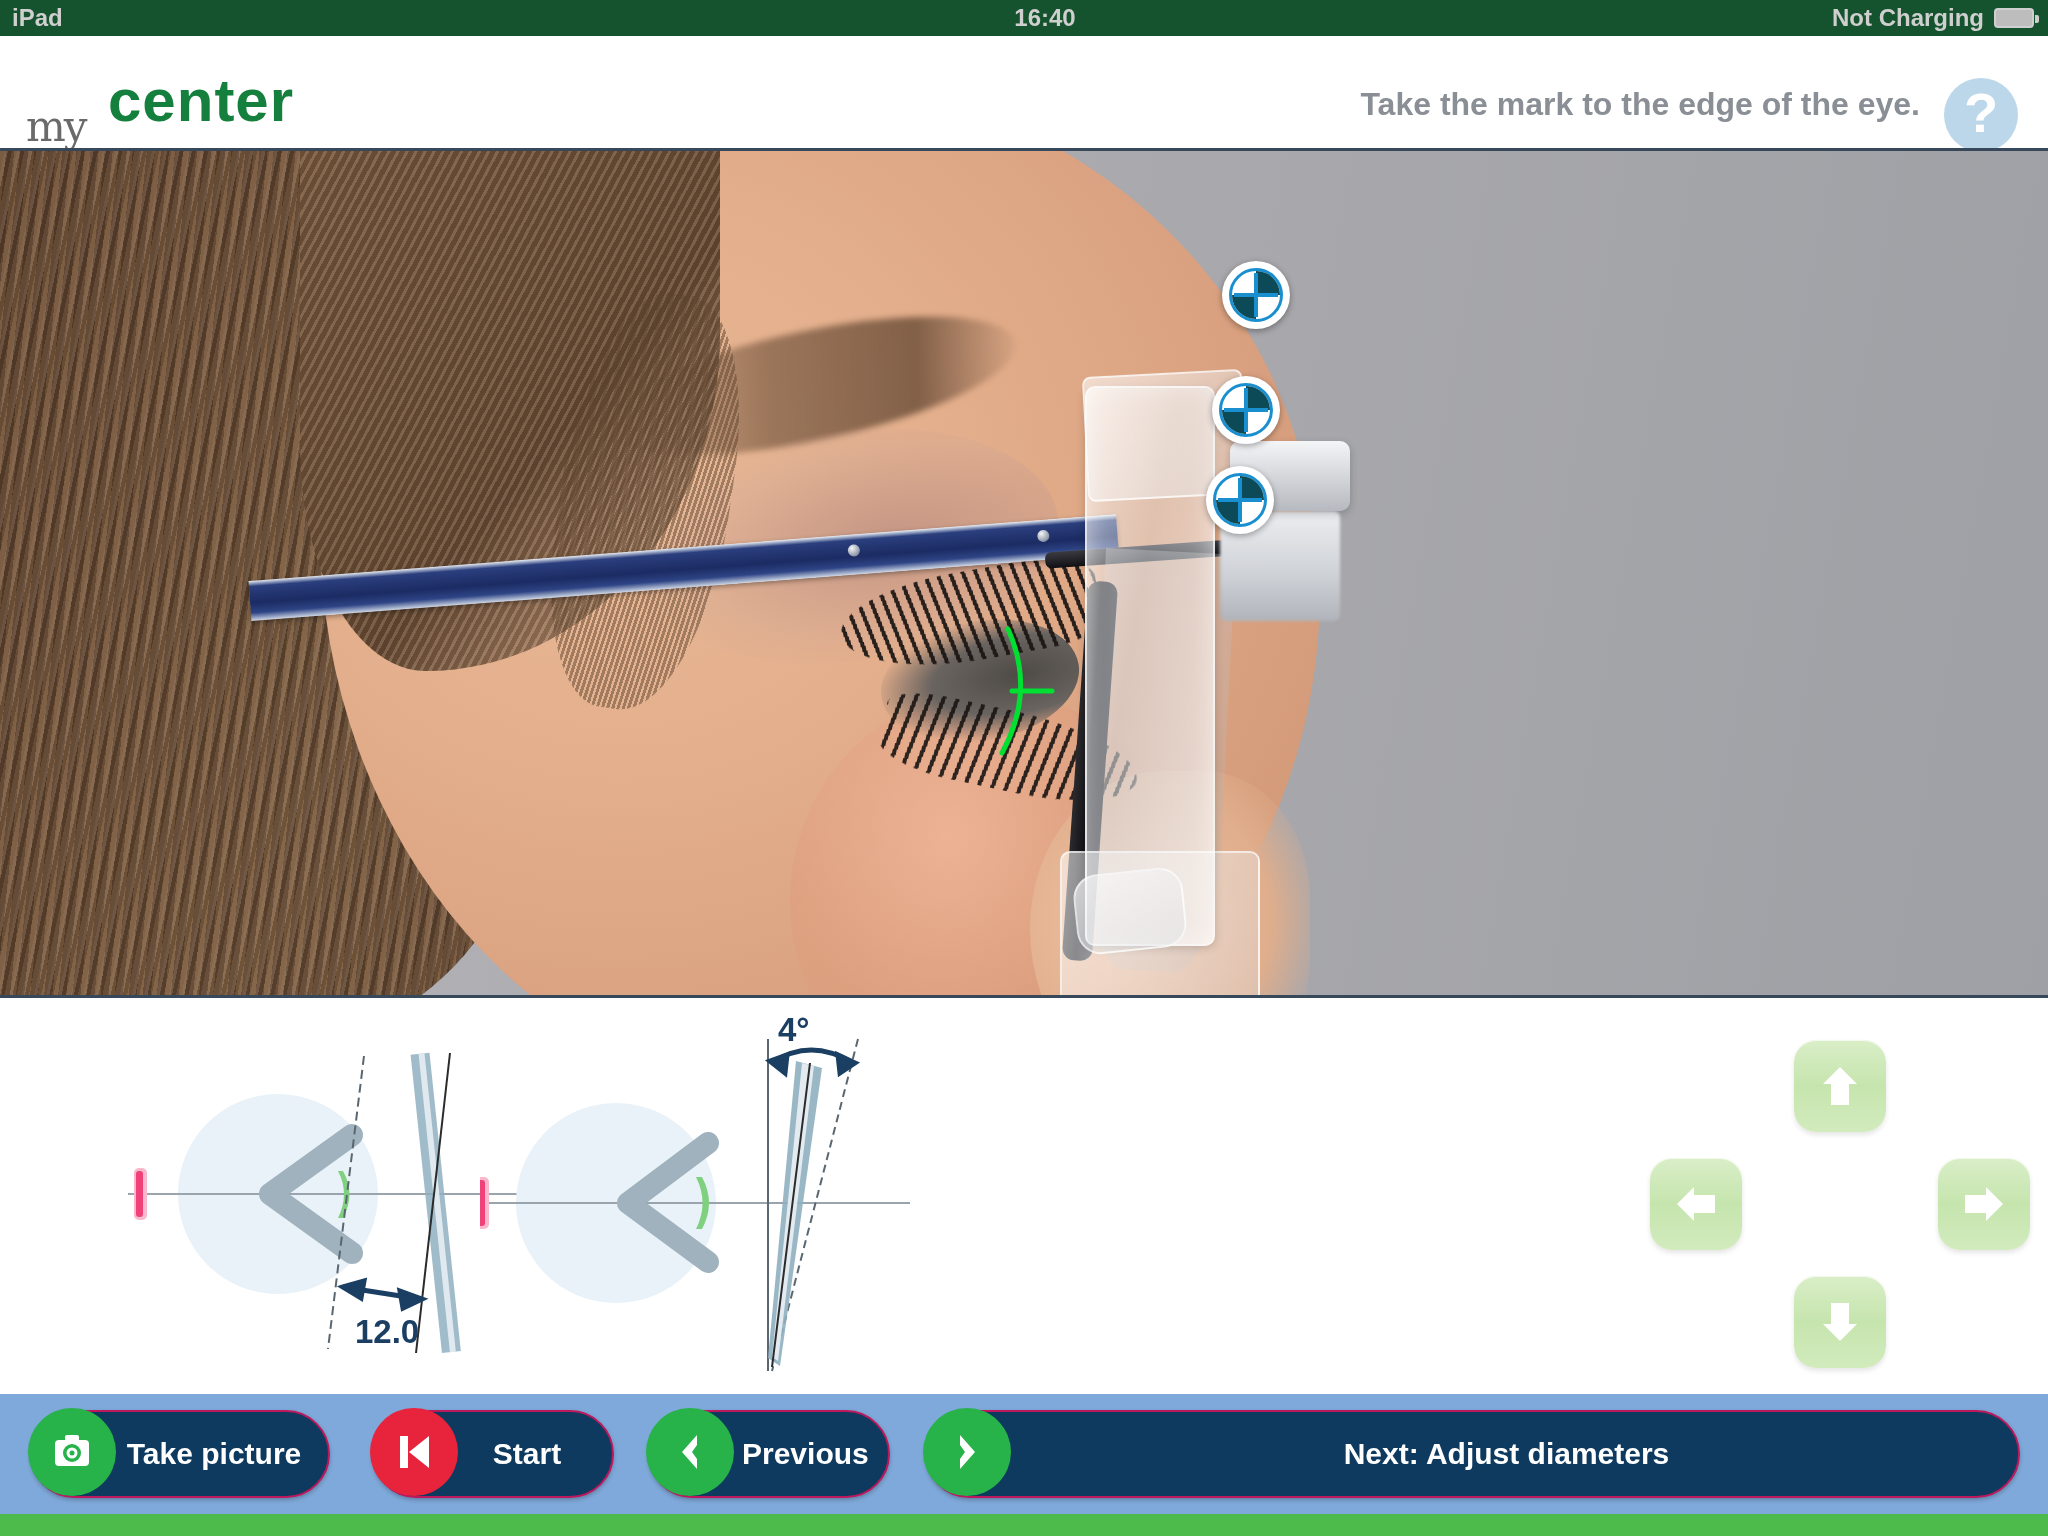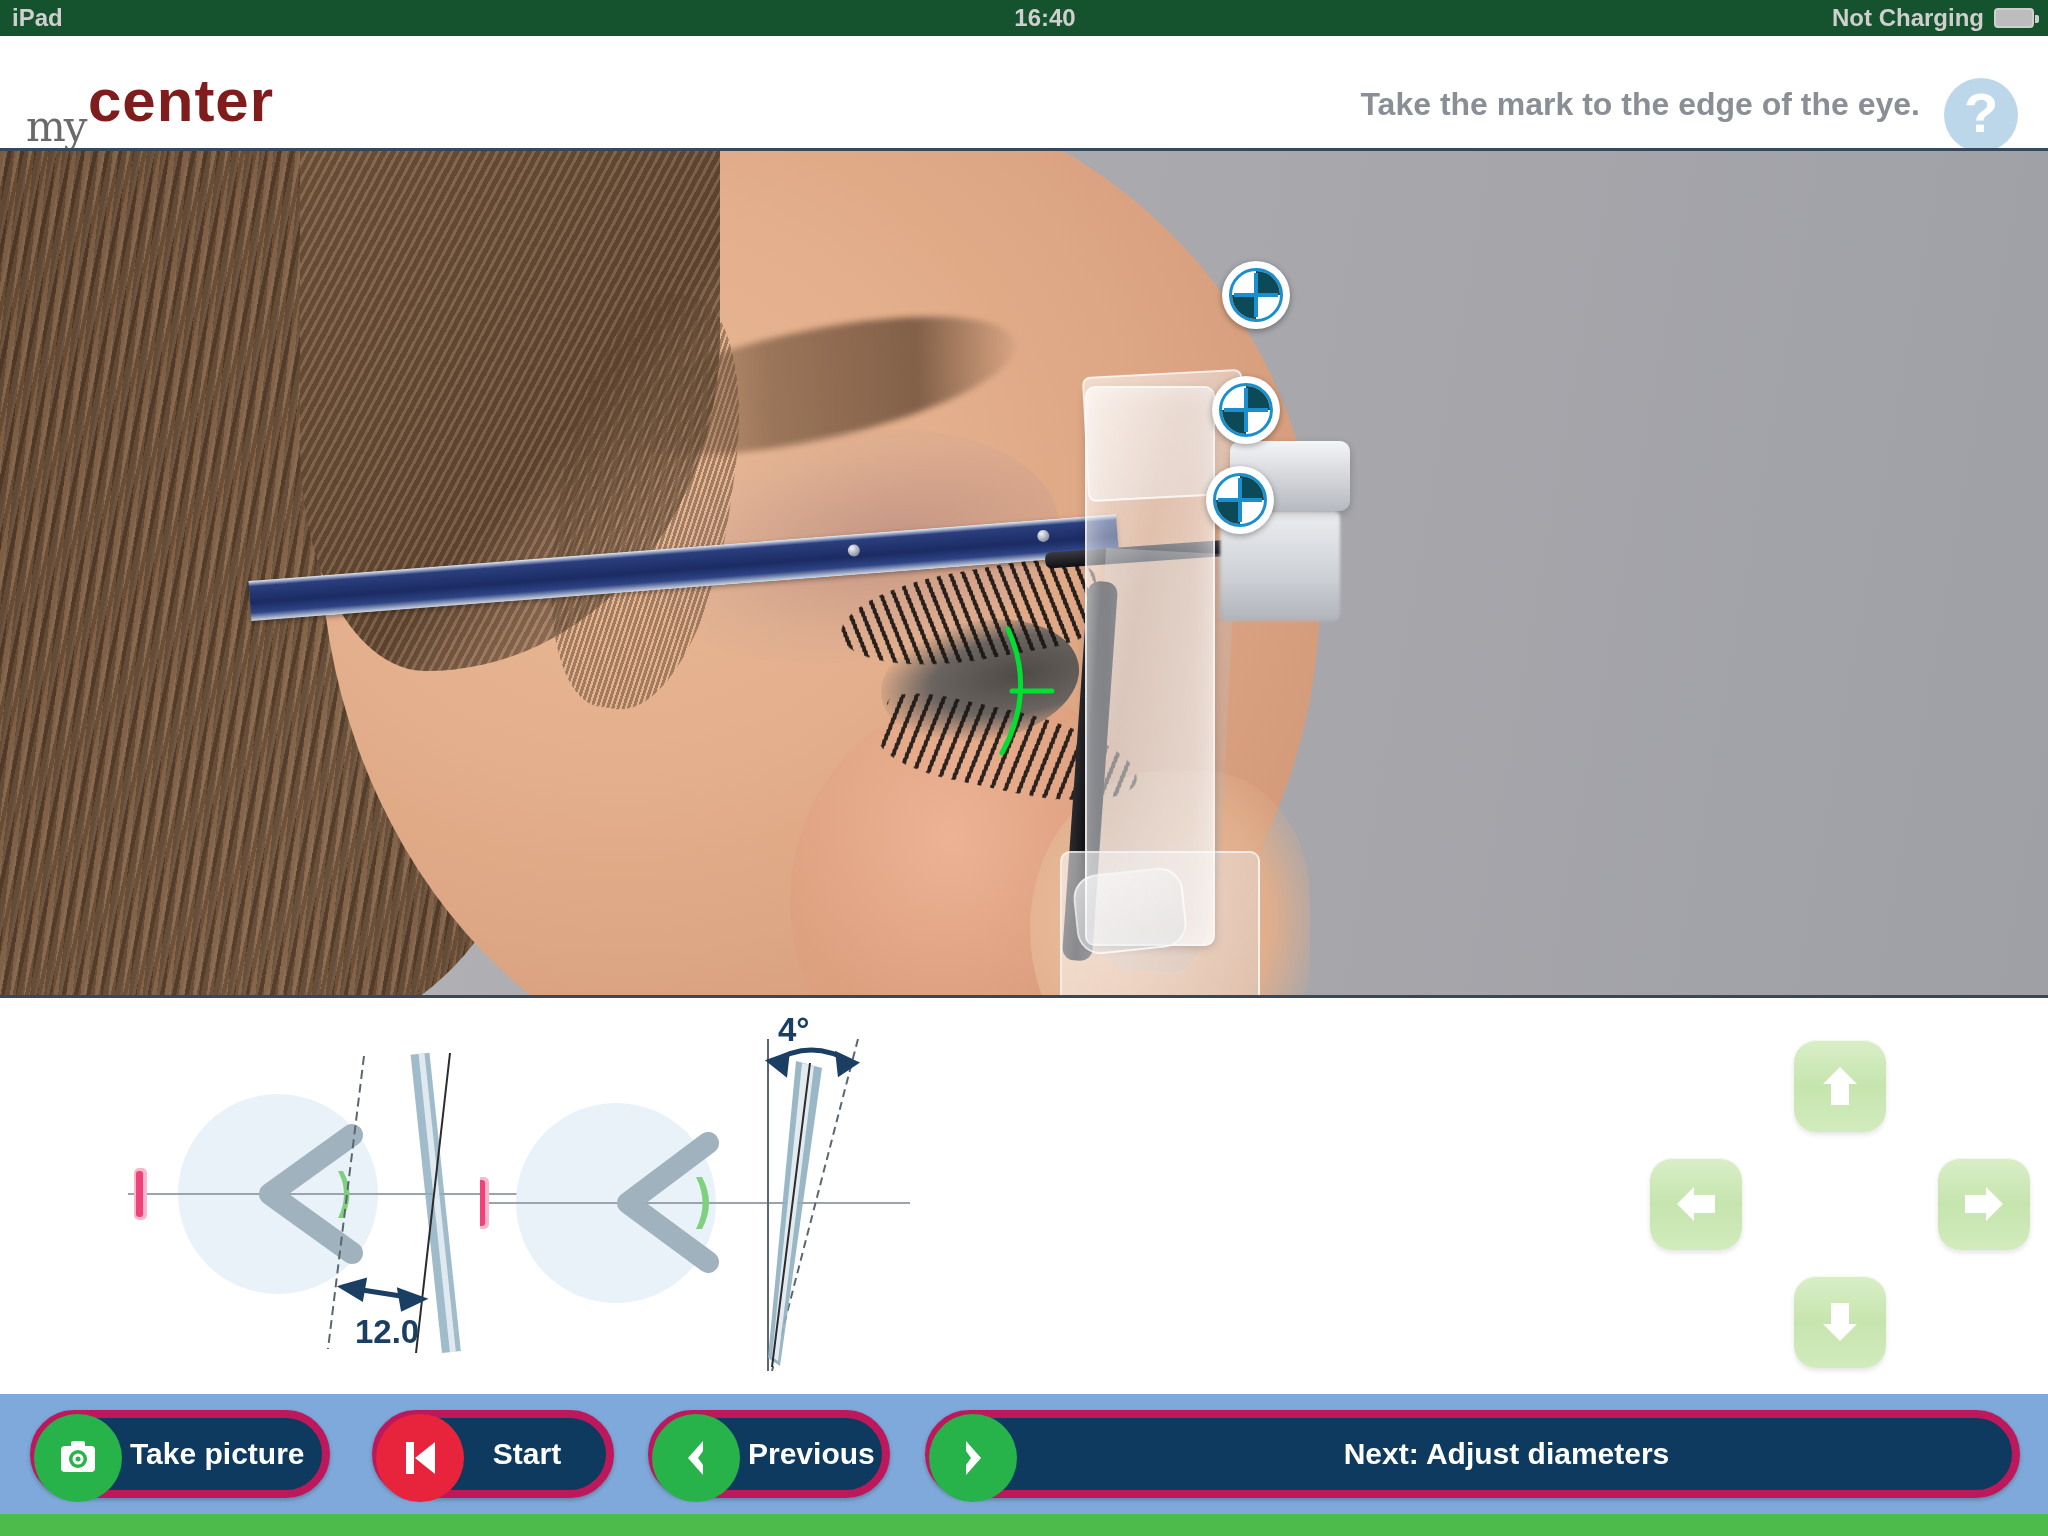--- a/index.html
+++ b/index.html
@@ -51,23 +51,23 @@
   }
   .logo .my {
     position: absolute; left: 8px; top: 44px;
     font-family: "DejaVu Serif", serif;
     font-size: 42px;
     color: #6a6a6a;
     letter-spacing: -2px;
     text-align: right;
   }
   .logo .center {
-    position: absolute; left: 70px; top: 8px;
+    position: absolute; left: 90px; top: 8px;
     font-size: 60px; font-weight: bold;
-    color: #7f1d1d;
+    color: #15803d;
     letter-spacing: 1px;
   }
   .instruction {
     position: absolute; right: 128px; top: 50px;
     font-size: 32px; font-weight: bold;
     color: #8a8f96;
     white-space: nowrap;
   }
   .help-btn {
     position: absolute; right: 30px; top: 42px;
@@ -319,21 +319,21 @@
 
   
   .toolbar {
     position: absolute; left: 0; top: 1394px;
     width: 2048px; height: 120px;
     background: #7fa9da;
   }
   .tb-btn {
     position: absolute; top: 16px; height: 88px;
     background: #0e3a5f;
-    border: 8px solid #be185d;
+    border: 2px solid #be185d;
     border-radius: 44px;
     display: flex; align-items: center;
     cursor: pointer;
     box-shadow: 0 2px 4px rgba(0,0,0,.25);
   }
   .tb-ico {
     position: absolute; left: -4px; top: -4px;
     width: 88px; height: 88px;
     border-radius: 50%;
     display: flex; align-items: center; justify-content: center;

